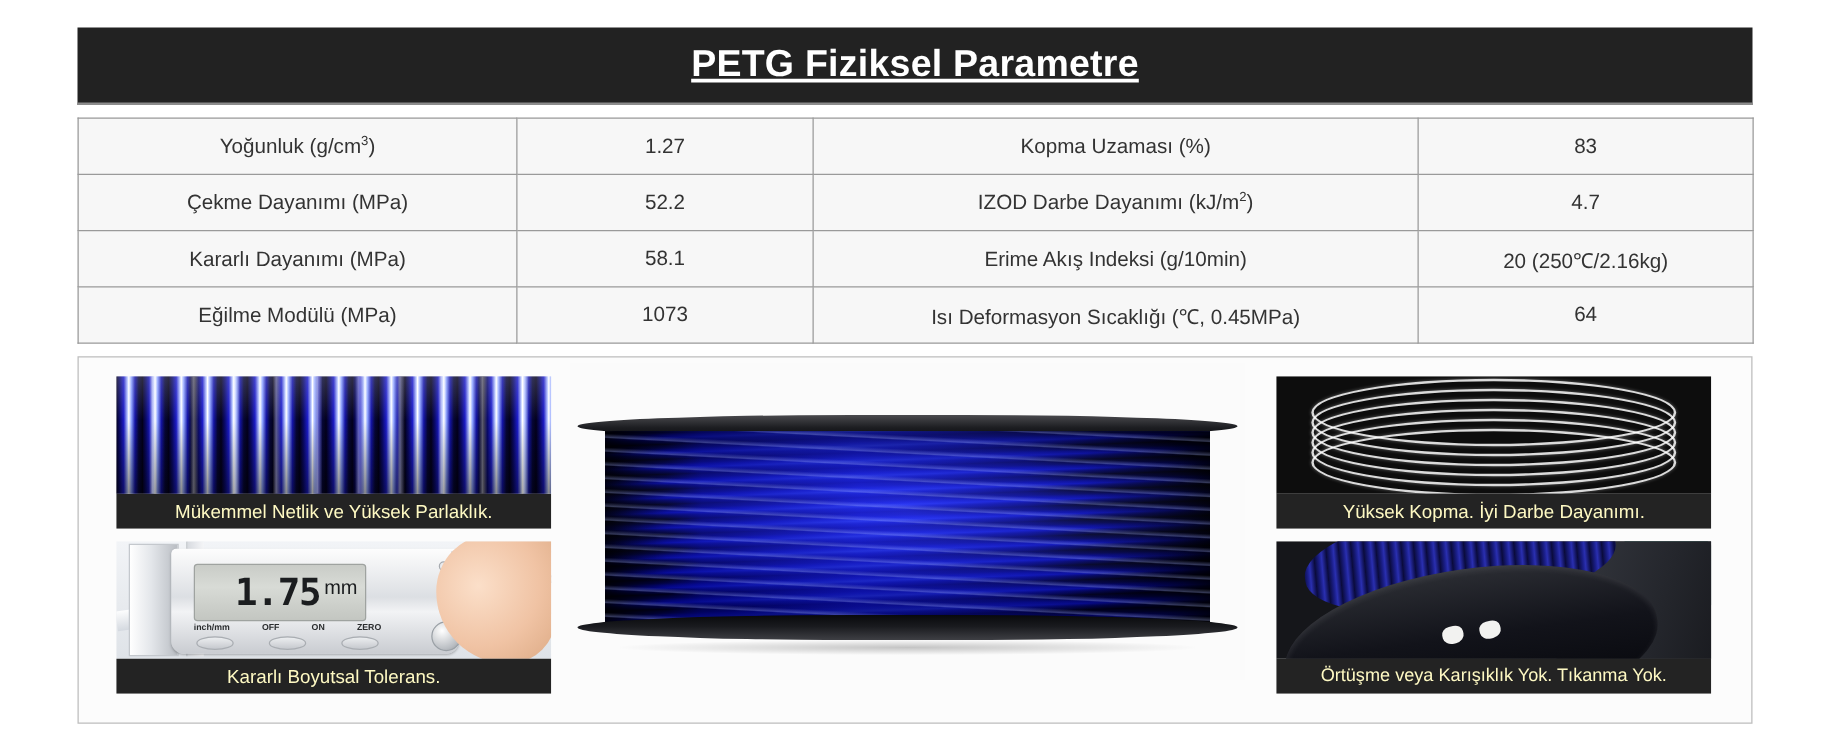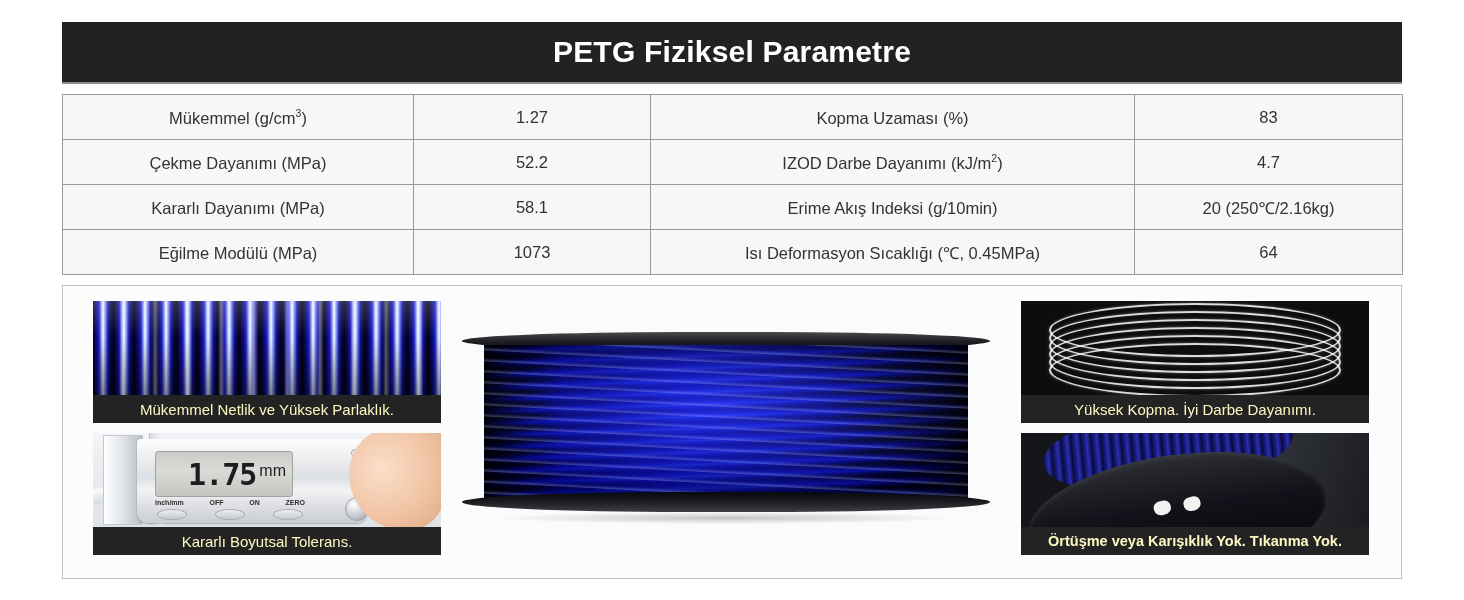--- a/index.html
+++ b/index.html
@@ -25,20 +25,21 @@
     background: #222222;
     display: flex; align-items: center; justify-content: center;
     border-bottom: 2px solid #8c8c8c;
   }
   .header-title {
     color: #ffffff;
     font-size: 30px;
     font-weight: bold;
     letter-spacing: 0.2px;
     white-space: nowrap;
+    text-decoration: underline;
   }
 
   
   .spec-table {
     position: absolute;
     left: 62px; top: 94px;
     width: 1340px; height: 180px;
     border-collapse: collapse;
     table-layout: fixed;
     background: #f7f7f7;
@@ -84,21 +85,21 @@
     display: flex; align-items: center; justify-content: center;
     white-space: nowrap;
     overflow: hidden;
   }
   .caption.wide { font-size: 14.5px; }
 
   
   #card-clarity    { left: 30px;  top: 15px;  width: 348px; height: 122px; }
   #card-tolerance  { left: 30px;  top: 147px; width: 348px; height: 122px; }
   #card-toughness  { left: 958px; top: 15px;  width: 348px; height: 122px; }
-  #card-winding    { left: 958px; top: 147px; width: 348px; height: 122px; font-weight: bold; }
+  #card-winding    { left: 958px; top: 147px; width: 348px; height: 122px; }
   #card-spool      { left: 393px; top: 4px;   width: 540px; height: 254px; }
 
   #card-clarity   .photo,
   #card-tolerance .photo,
   #card-toughness .photo,
   #card-winding   .photo { height: 94px; }
 
   
   .strands {
     background:
@@ -305,21 +306,21 @@
 
 <div id="page">
 
   <div class="header">
     <div class="header-title">PETG Fiziksel Parametre</div>
   </div>
 
   <table class="spec-table">
     <tbody>
       <tr>
-        <td class="col-label-1"><span>Mükemmel (g/cm</span><sup>3</sup><span>)</span></td>
+        <td class="col-label-1"><span>Yoğunluk (g/cm</span><sup>3</sup><span>)</span></td>
         <td class="col-value-1">1.27</td>
         <td class="col-label-2"><span>Kopma Uzaması (%)</span><sup></sup><span></span></td>
         <td class="col-value-2">83</td>
       </tr>
       <tr>
         <td class="col-label-1"><span>Çekme Dayanımı (MPa)</span><sup></sup><span></span></td>
         <td class="col-value-1">52.2</td>
         <td class="col-label-2"><span>IZOD Darbe Dayanımı (kJ/m</span><sup>2</sup><span>)</span></td>
         <td class="col-value-2">4.7</td>
       </tr>

